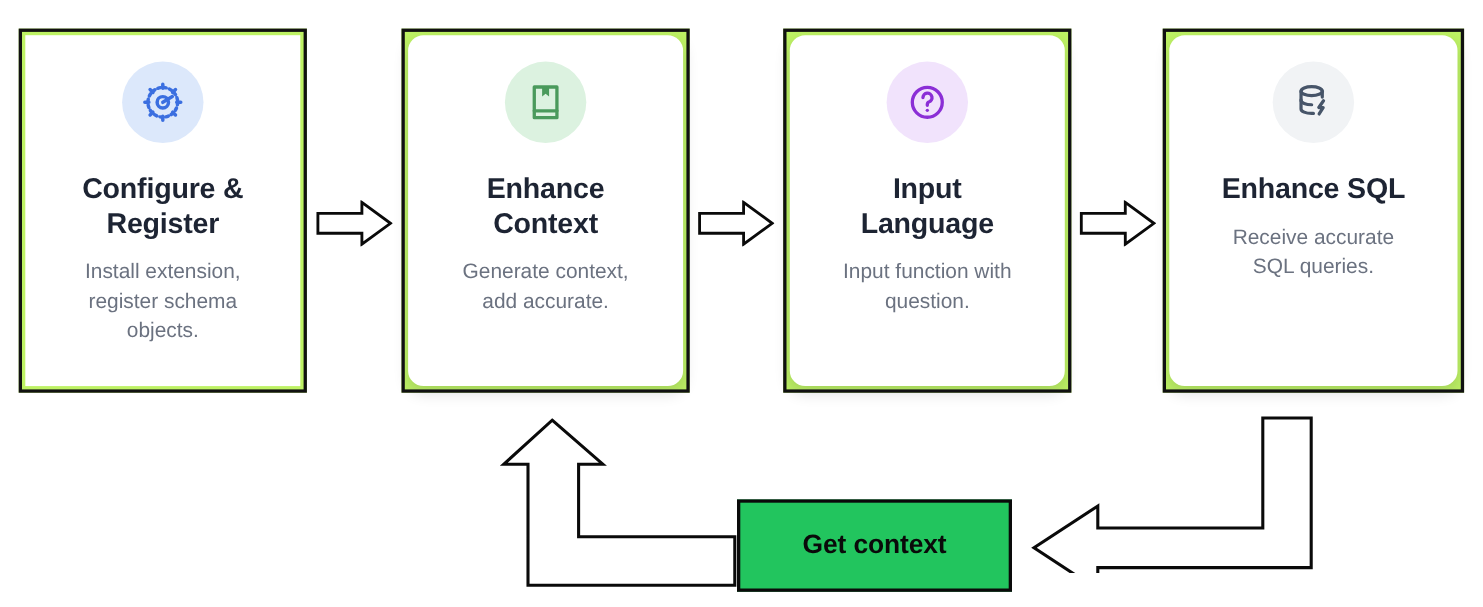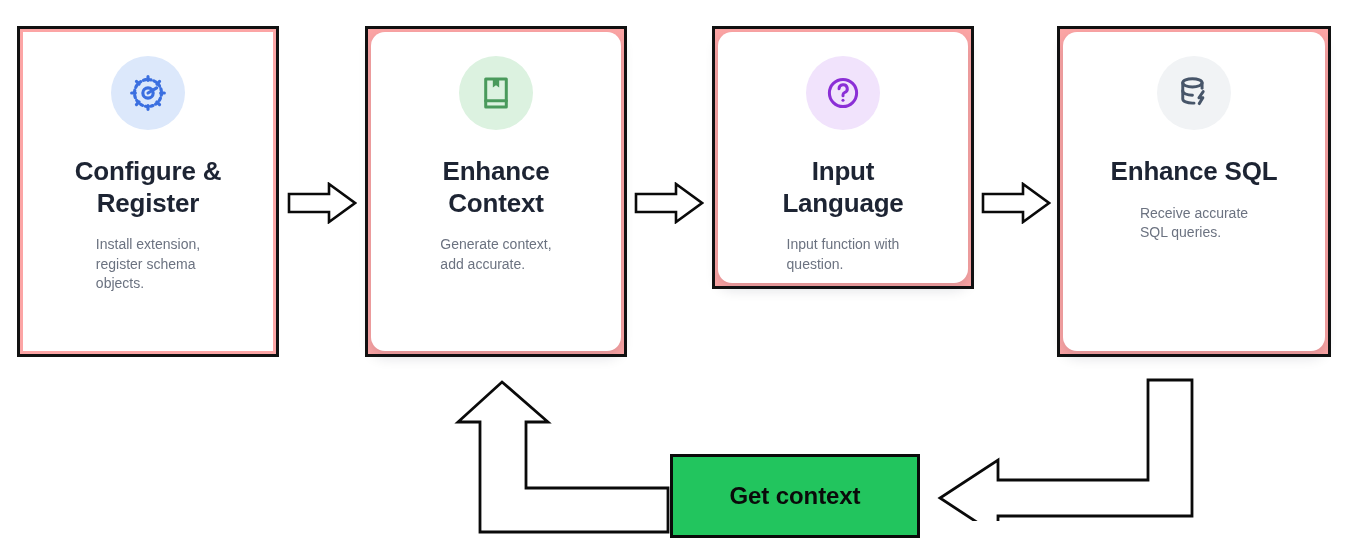--- a/index.html
+++ b/index.html
@@ -18,21 +18,21 @@
     height: 552px;
     background: #ffffff;
     overflow: hidden;
   }
 
   
   .step-card {
     position: absolute;
     box-sizing: border-box;
     border: 3px solid #111111;
-    background: #fca5a5;
+    background: #bef264;
     display: flex;
     flex-direction: column;
     align-items: center;
   }
   .card-inner {
     position: absolute;
     left: 3px;
     top: 3px;
     right: 3px;
     bottom: 3px;
@@ -64,24 +64,24 @@
     font-weight: 700;
     line-height: 1.22;
     text-align: center;
     color: #1d2433;
     letter-spacing: -0.2px;
     padding: 0 14px;
     white-space: pre-line;
   }
   .card-desc {
     margin-top: 16px;
-    font-size: 14px;
+    font-size: 19px;
     font-weight: 400;
     line-height: 1.38;
-    text-align: left;
+    text-align: center;
     color: #6b7280;
     padding: 0 18px;
     white-space: pre-line;
   }
 
   
   .chevron-arrow {
     position: absolute;
   }
 
@@ -144,21 +144,21 @@
 Context</div>
       <div class="card-desc">Generate context,
 add accurate.</div>
     </div>
   </div>
 
   <svg class="chevron-arrow" style="left:634px; top:182px;" width="70" height="42" viewBox="0 0 70 42">
     <polygon points="2,12 42,12 42,2 68,21 42,40 42,30 2,30" fill="#ffffff" stroke="#0a0a0a" stroke-width="2.6" stroke-linejoin="miter"></polygon>
   </svg>
 
-  <div class="step-card" style="left:712px; top:26px; width:262px; height:263px;">
+  <div class="step-card" style="left:712px; top:26px; width:262px; height:331px;">
     <div class="card-inner rounded">
       <div class="icon-badge" style="background:#f1e3fc;">
         <svg width="38" height="38" viewBox="0 0 24 24" fill="none" stroke="#8b2fd6" stroke-width="1.9" stroke-linecap="round" stroke-linejoin="round">
           <circle cx="12" cy="12" r="8.6"></circle>
           <path d="M9.5 9.3a2.6 2.6 0 1 1 3.4 2.5c-.7.25-.9.8-.9 1.5v.4"></path>
           <circle cx="12" cy="16.6" r="0.95" fill="#8b2fd6" stroke="none"></circle>
         </svg>
       </div>
       <div class="card-title">Input
 Language</div>

